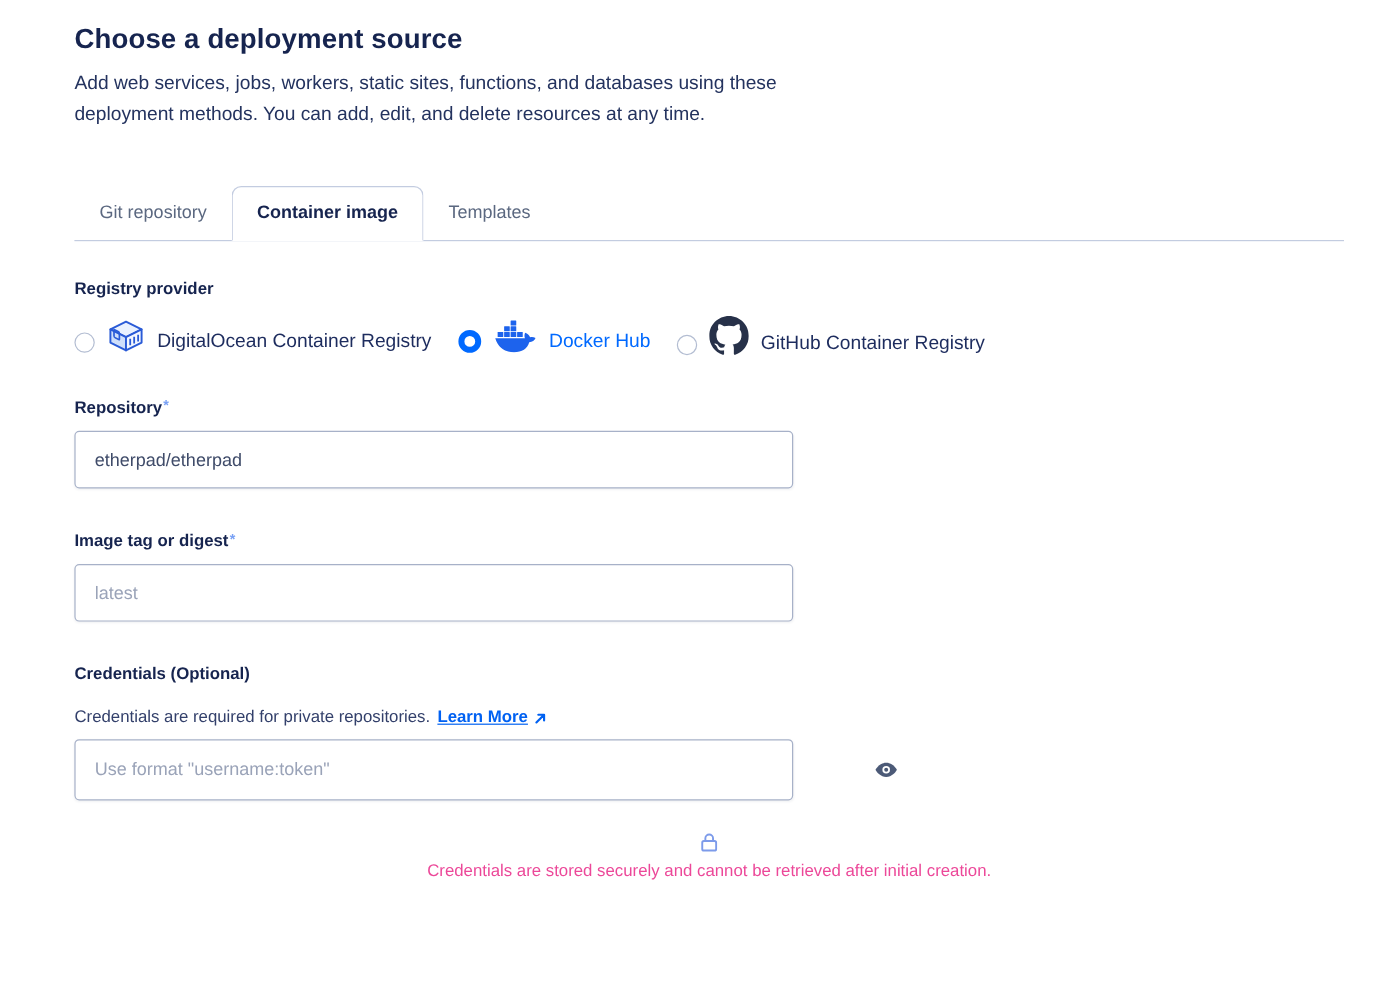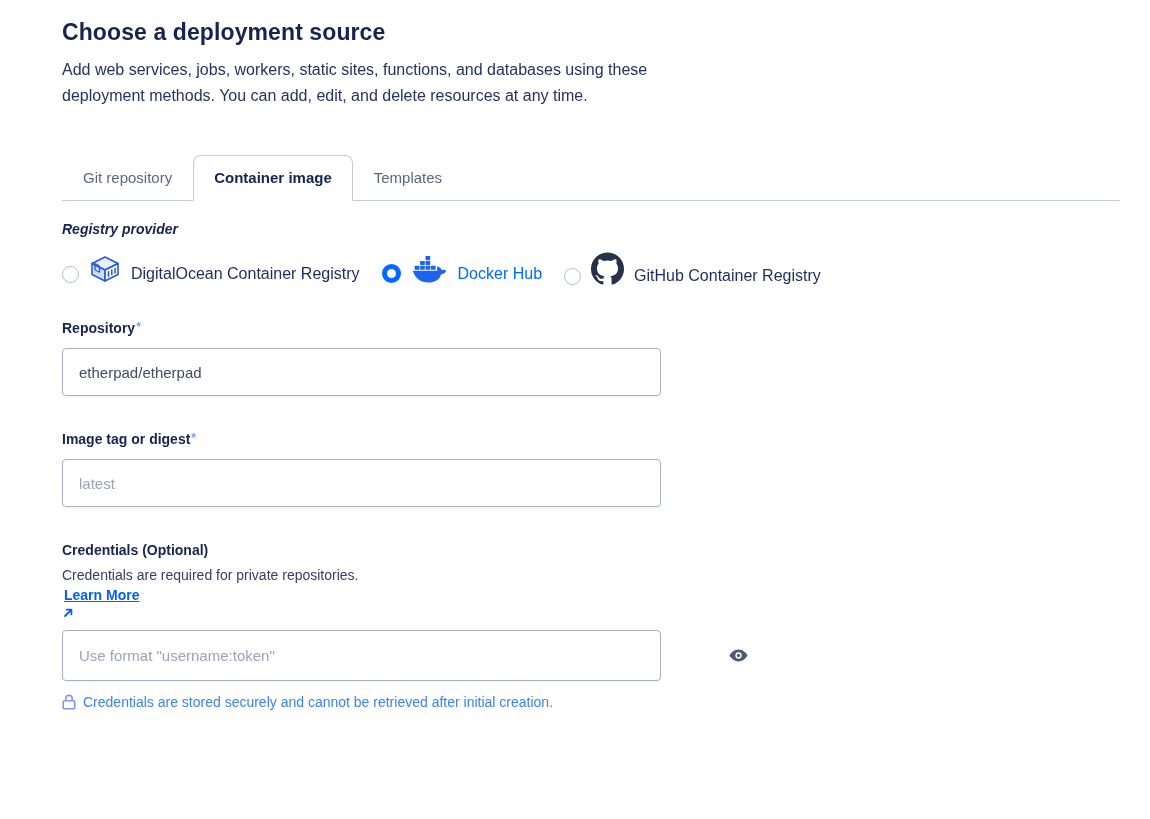--- a/index.html
+++ b/index.html
@@ -71,21 +71,21 @@
     font-weight: 700;
     color: #16244f;
   }
   .required-mark {
     color: #79a1f5;
     font-size: 12px;
     vertical-align: top;
     margin-left: 1px;
   }
 
-  .registry-label { margin-top: 20px; font-style: italic; }
+  .registry-label { margin-top: 31px; }
 
   .radio-row {
     margin-top: 15px;
     display: flex;
     align-items: center;
     gap: 22px;
   }
   .radio-option {
     display: flex;
     align-items: flex-end;
@@ -119,27 +119,26 @@
     font-family: "Liberation Sans", "DejaVu Sans", sans-serif;
     font-size: 15px;
     color: #3f4b69;
     box-shadow: 0 1px 2px rgba(20,30,70,0.06);
     outline: none;
     background: #fff;
   }
   .text-input::placeholder { color: #9aa3b8; opacity: 1; }
 
   .cred-help {
-    margin-top: 9px;
+    margin-top: 20px;
     font-size: 14px;
     color: #33406b;
     display: flex;
-    align-items: flex-start;
+    align-items: flex-end;
     gap: 4px;
-    flex-direction: column;
   }
   a.learn-more {
     color: #0061f2;
     font-weight: 700;
     text-decoration: underline;
     margin-left: 2px;
     cursor: pointer;
   }
   .cred-input-wrap {
     position: relative;
@@ -150,26 +149,27 @@
   .eye-btn {
     position: absolute;
     right: 14px; top: 50%;
     transform: translateY(-50%);
     width: 24px; height: 24px;
     display: flex; align-items: center; justify-content: center;
     cursor: pointer;
     background: none; border: none;
   }
   .secure-note {
-    margin-top: 13px;
+    margin-top: 27px;
     display: flex;
     align-items: center;
     gap: 7px;
     font-size: 14px;
-    color: #3b82f6;
+    color: #ec4899;
+    flex-direction: column;
   }
   svg { display: block; }
 </style>
 </head>
 <body>
 
 <div class="page">
 
   <h1 class="page-title">Choose a deployment source</h1>
   <p class="page-desc">Add web services, jobs, workers, static sites, functions, and databases using these deployment methods. You can add, edit, and delete resources at any time.</p>

